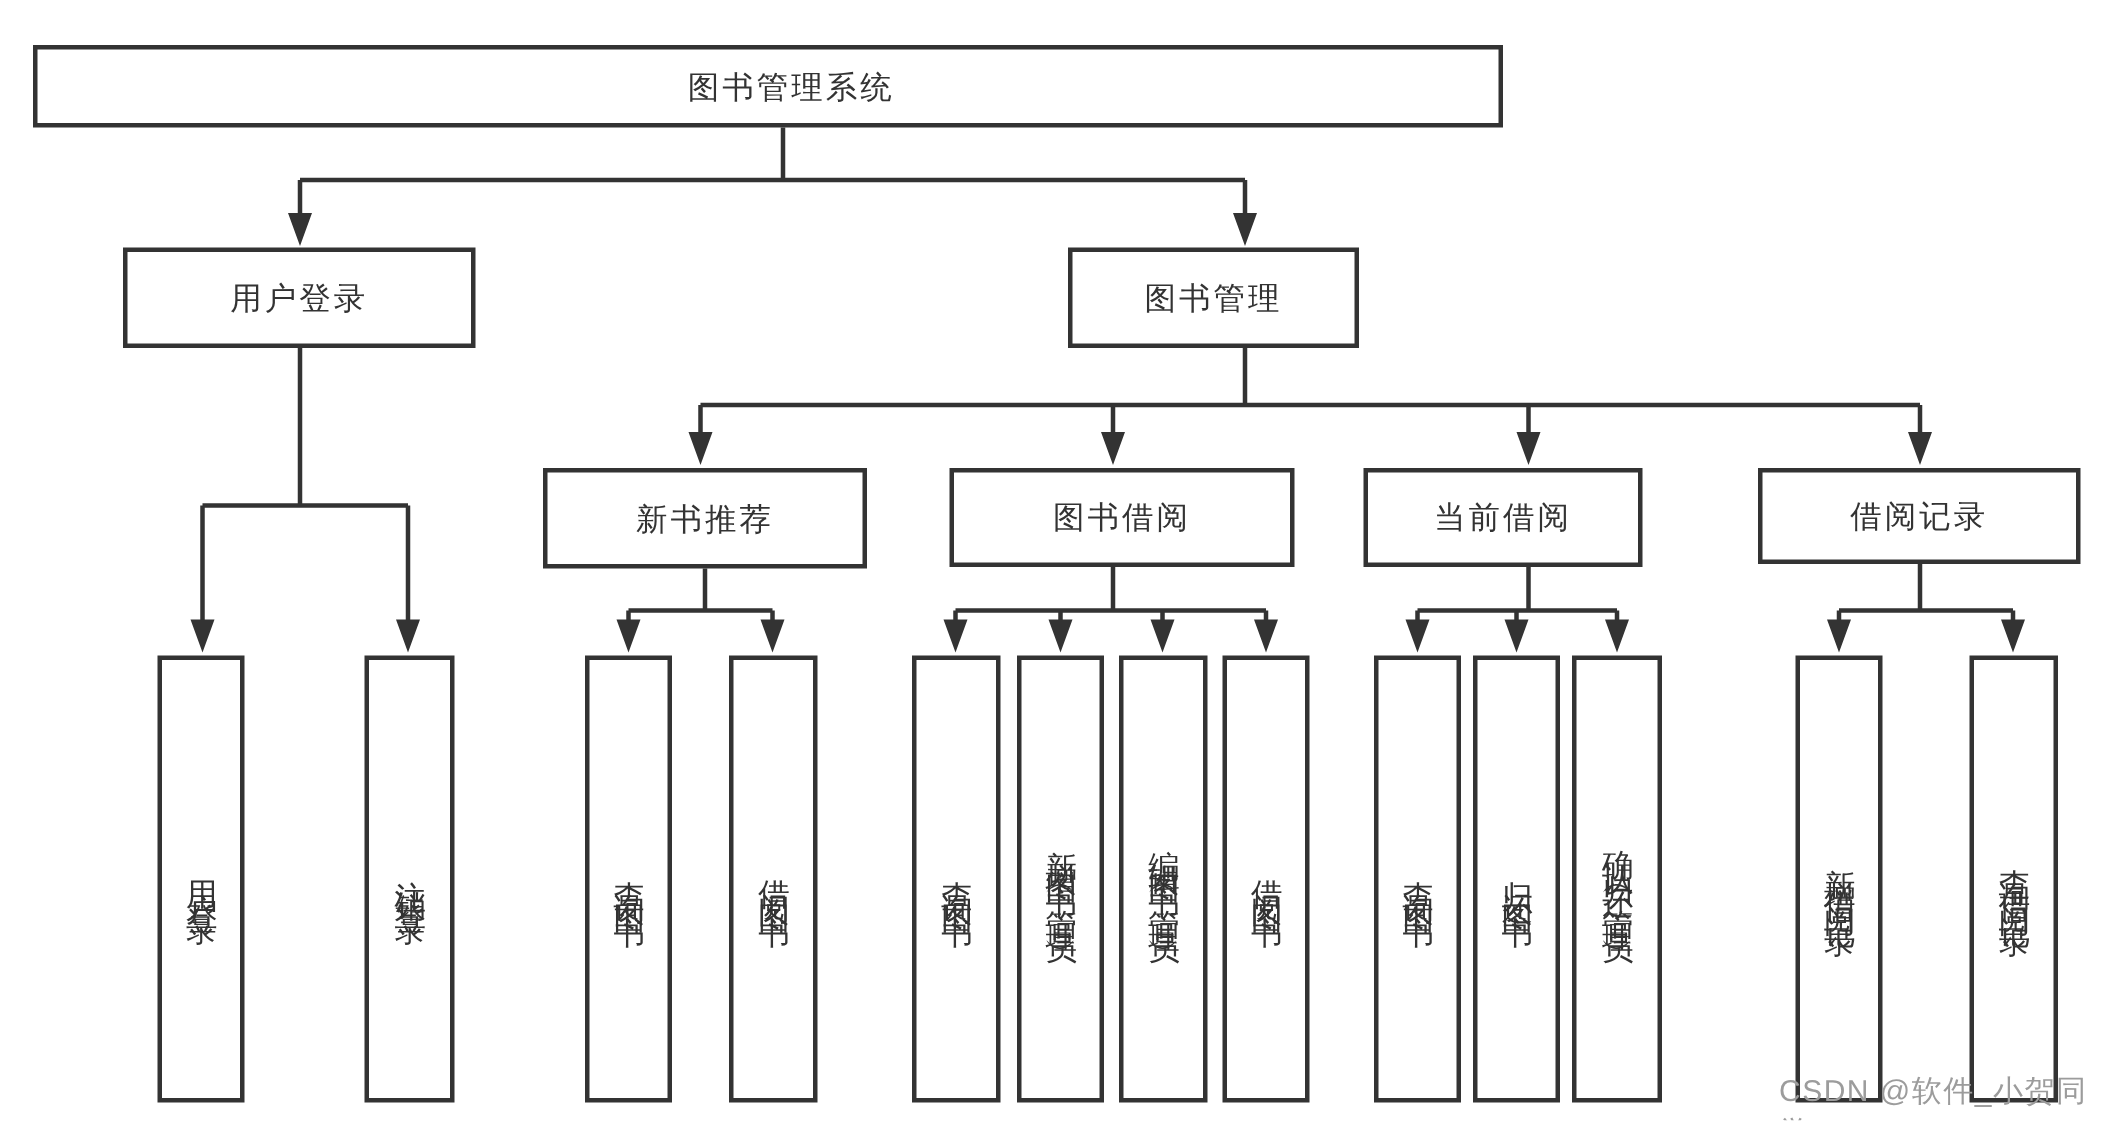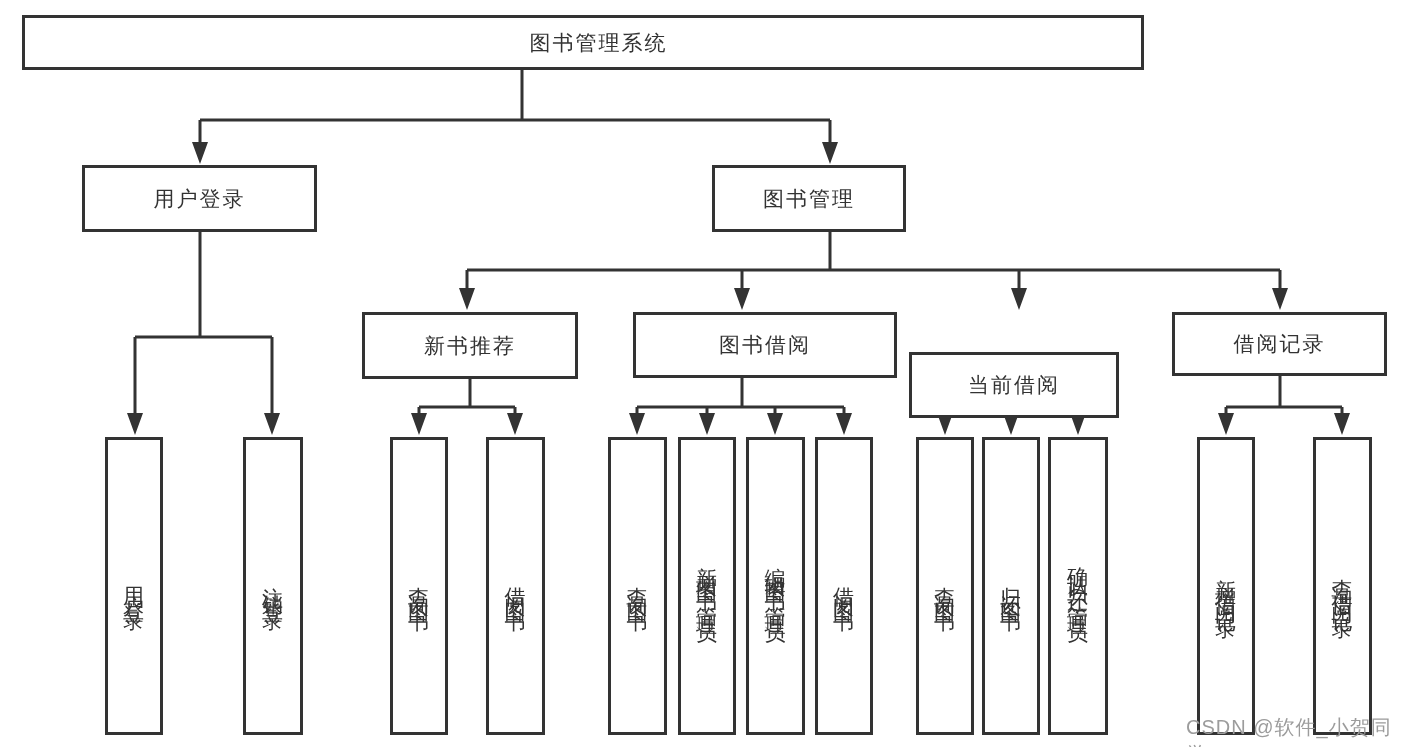--- a/index.html
+++ b/index.html
@@ -62,28 +62,28 @@
     <path class="arrows" d="
       M200 164 L192 142 H208 Z M830 164 L822 142 H838 Z
       M467 310 L459 288 H475 Z M742 310 L734 288 H750 Z M1019 310 L1011 288 H1027 Z M1280 310 L1272 288 H1288 Z
       M135 435 L127 413 H143 Z M272 435 L264 413 H280 Z
       M419 435 L411 413 H427 Z M515 435 L507 413 H523 Z
       M637 435 L629 413 H645 Z M707 435 L699 413 H715 Z M775 435 L767 413 H783 Z M844 435 L836 413 H852 Z
       M945 435 L937 413 H953 Z M1011 435 L1003 413 H1019 Z M1078 435 L1070 413 H1086 Z
       M1226 435 L1218 413 H1234 Z M1342 435 L1334 413 H1350 Z"></path>
   </svg>
 
-  <div class="hbox" style="left:22px;top:15px;width:1122px;height:55px;padding-left:31px;">图书管理系统</div>
+  <div class="hbox" style="left:22px;top:30px;width:980px;height:55px;padding-left:31px;">图书管理系统</div>
 
   <div class="hbox" style="left:82px;top:165px;width:235px;height:67px;">用户登录</div>
   <div class="hbox" style="left:712px;top:165px;width:194px;height:67px;">图书管理</div>
 
   <div class="hbox" style="left:362px;top:312px;width:216px;height:67px;">新书推荐</div>
-  <div class="hbox" style="left:633px;top:312px;width:264px;height:66px;">图书借阅</div>
-  <div class="hbox" style="left:909px;top:312px;width:210px;height:66px;margin-top:40px;">当前借阅</div>
+  <div class="hbox" style="left:633px;top:312px;width:230px;height:66px;">图书借阅</div>
+  <div class="hbox" style="left:909px;top:312px;width:186px;height:66px;">当前借阅</div>
   <div class="hbox" style="left:1172px;top:312px;width:215px;height:64px;">借阅记录</div>
 
   <div class="vbox" style="left:105px;width:58px;">
     <span class="vtext">用户登录</span>
   </div>
   <div class="vbox" style="left:243px;width:60px;">
     <span class="vtext">注销登录</span>
   </div>
 
   <div class="vbox" style="left:390px;width:58px;">

